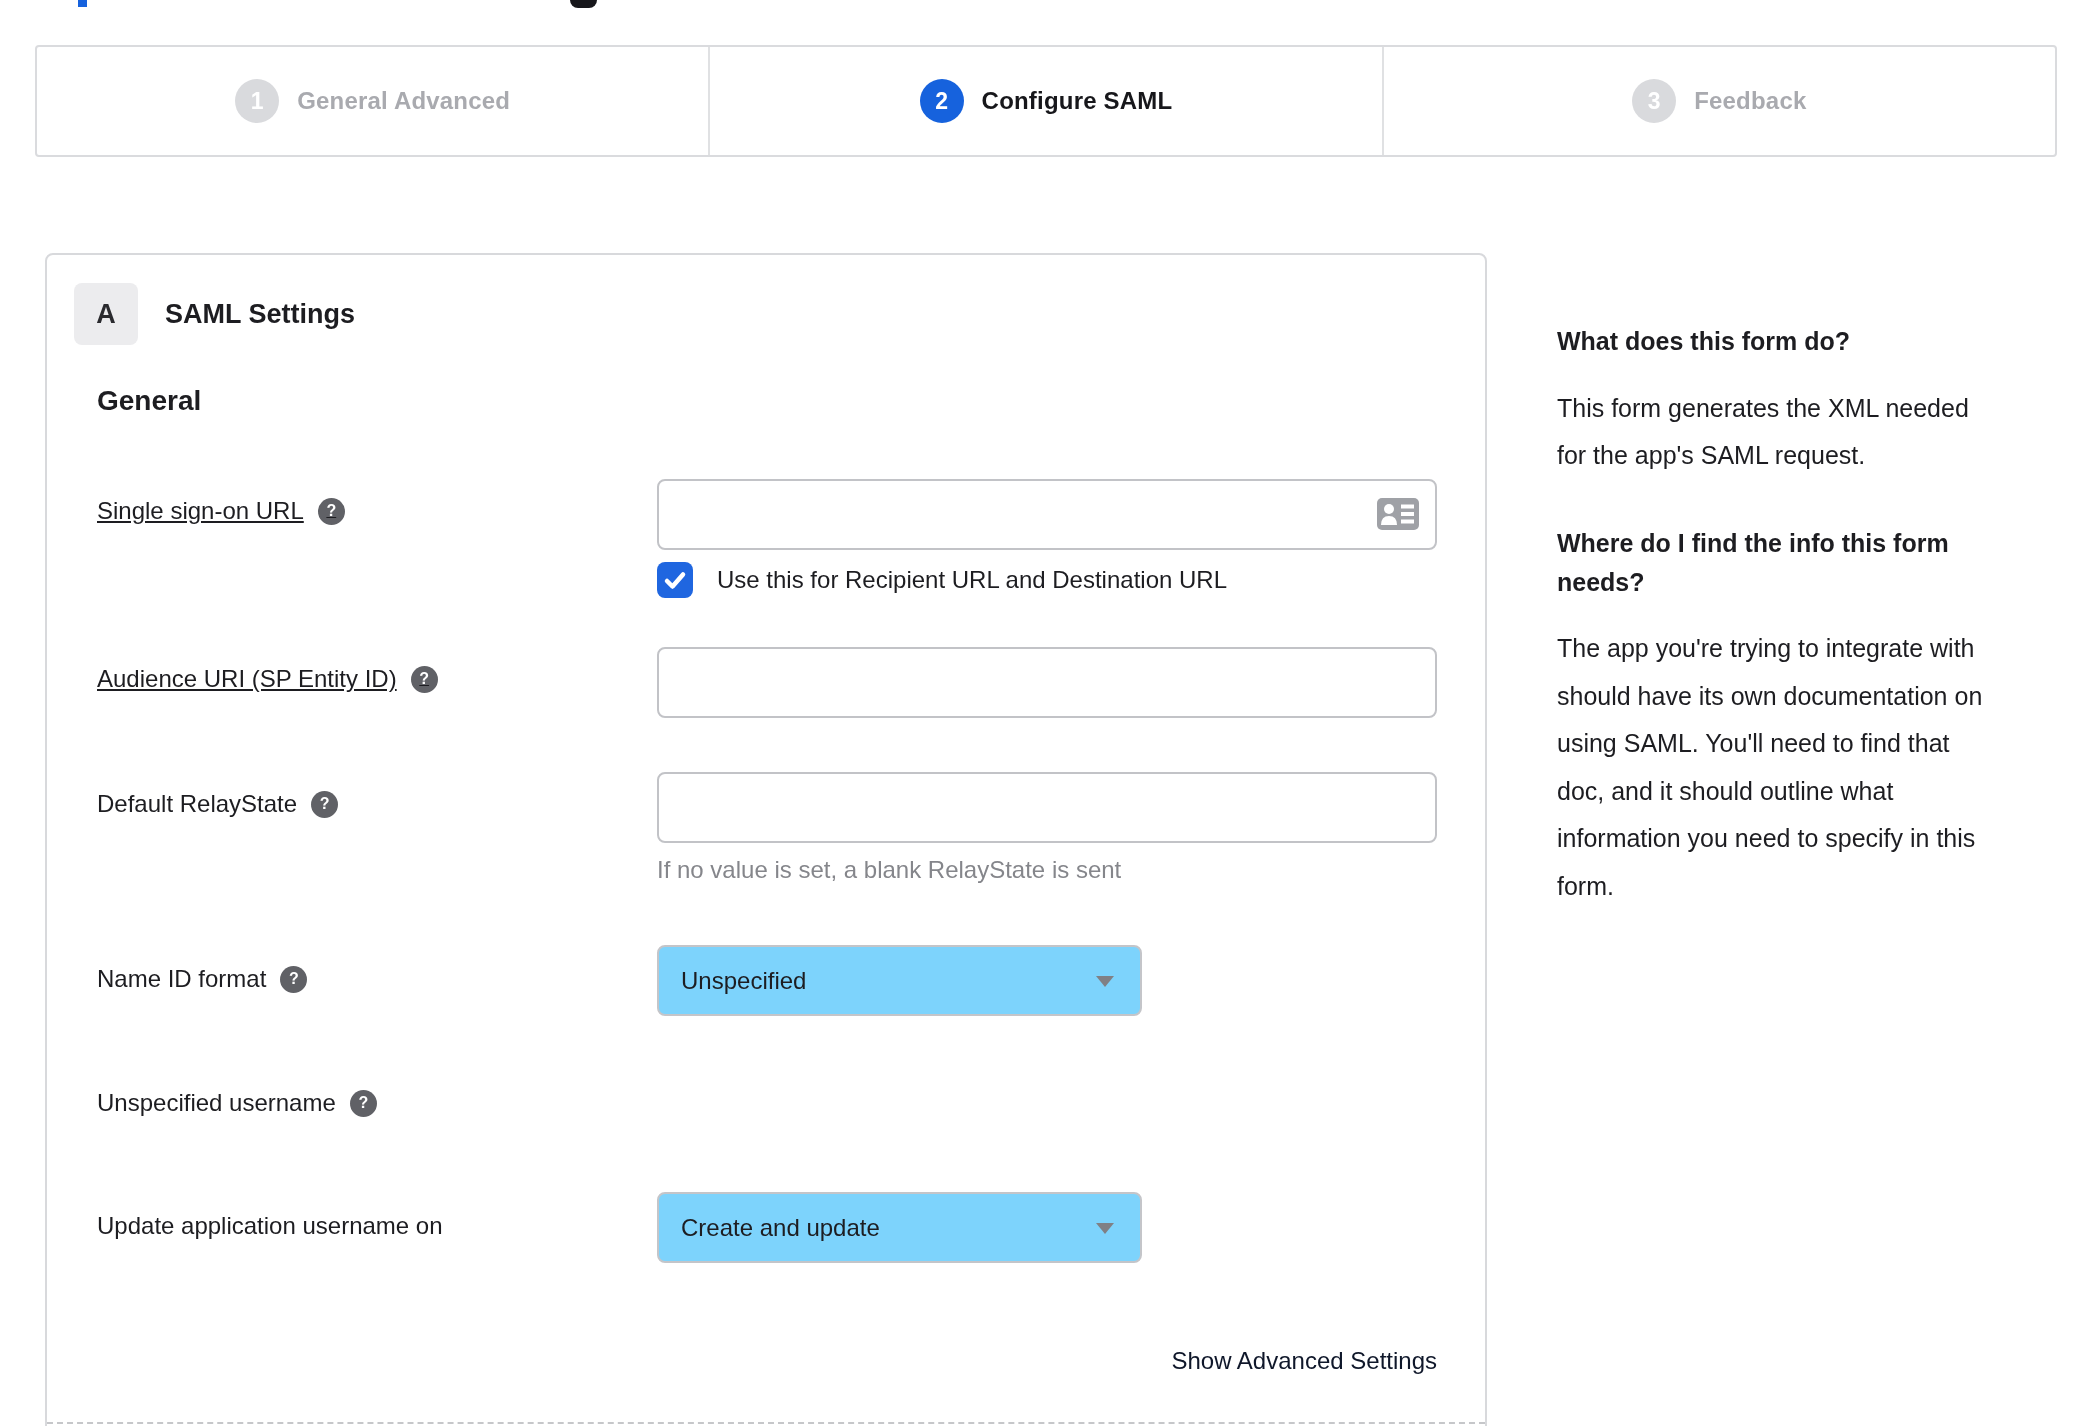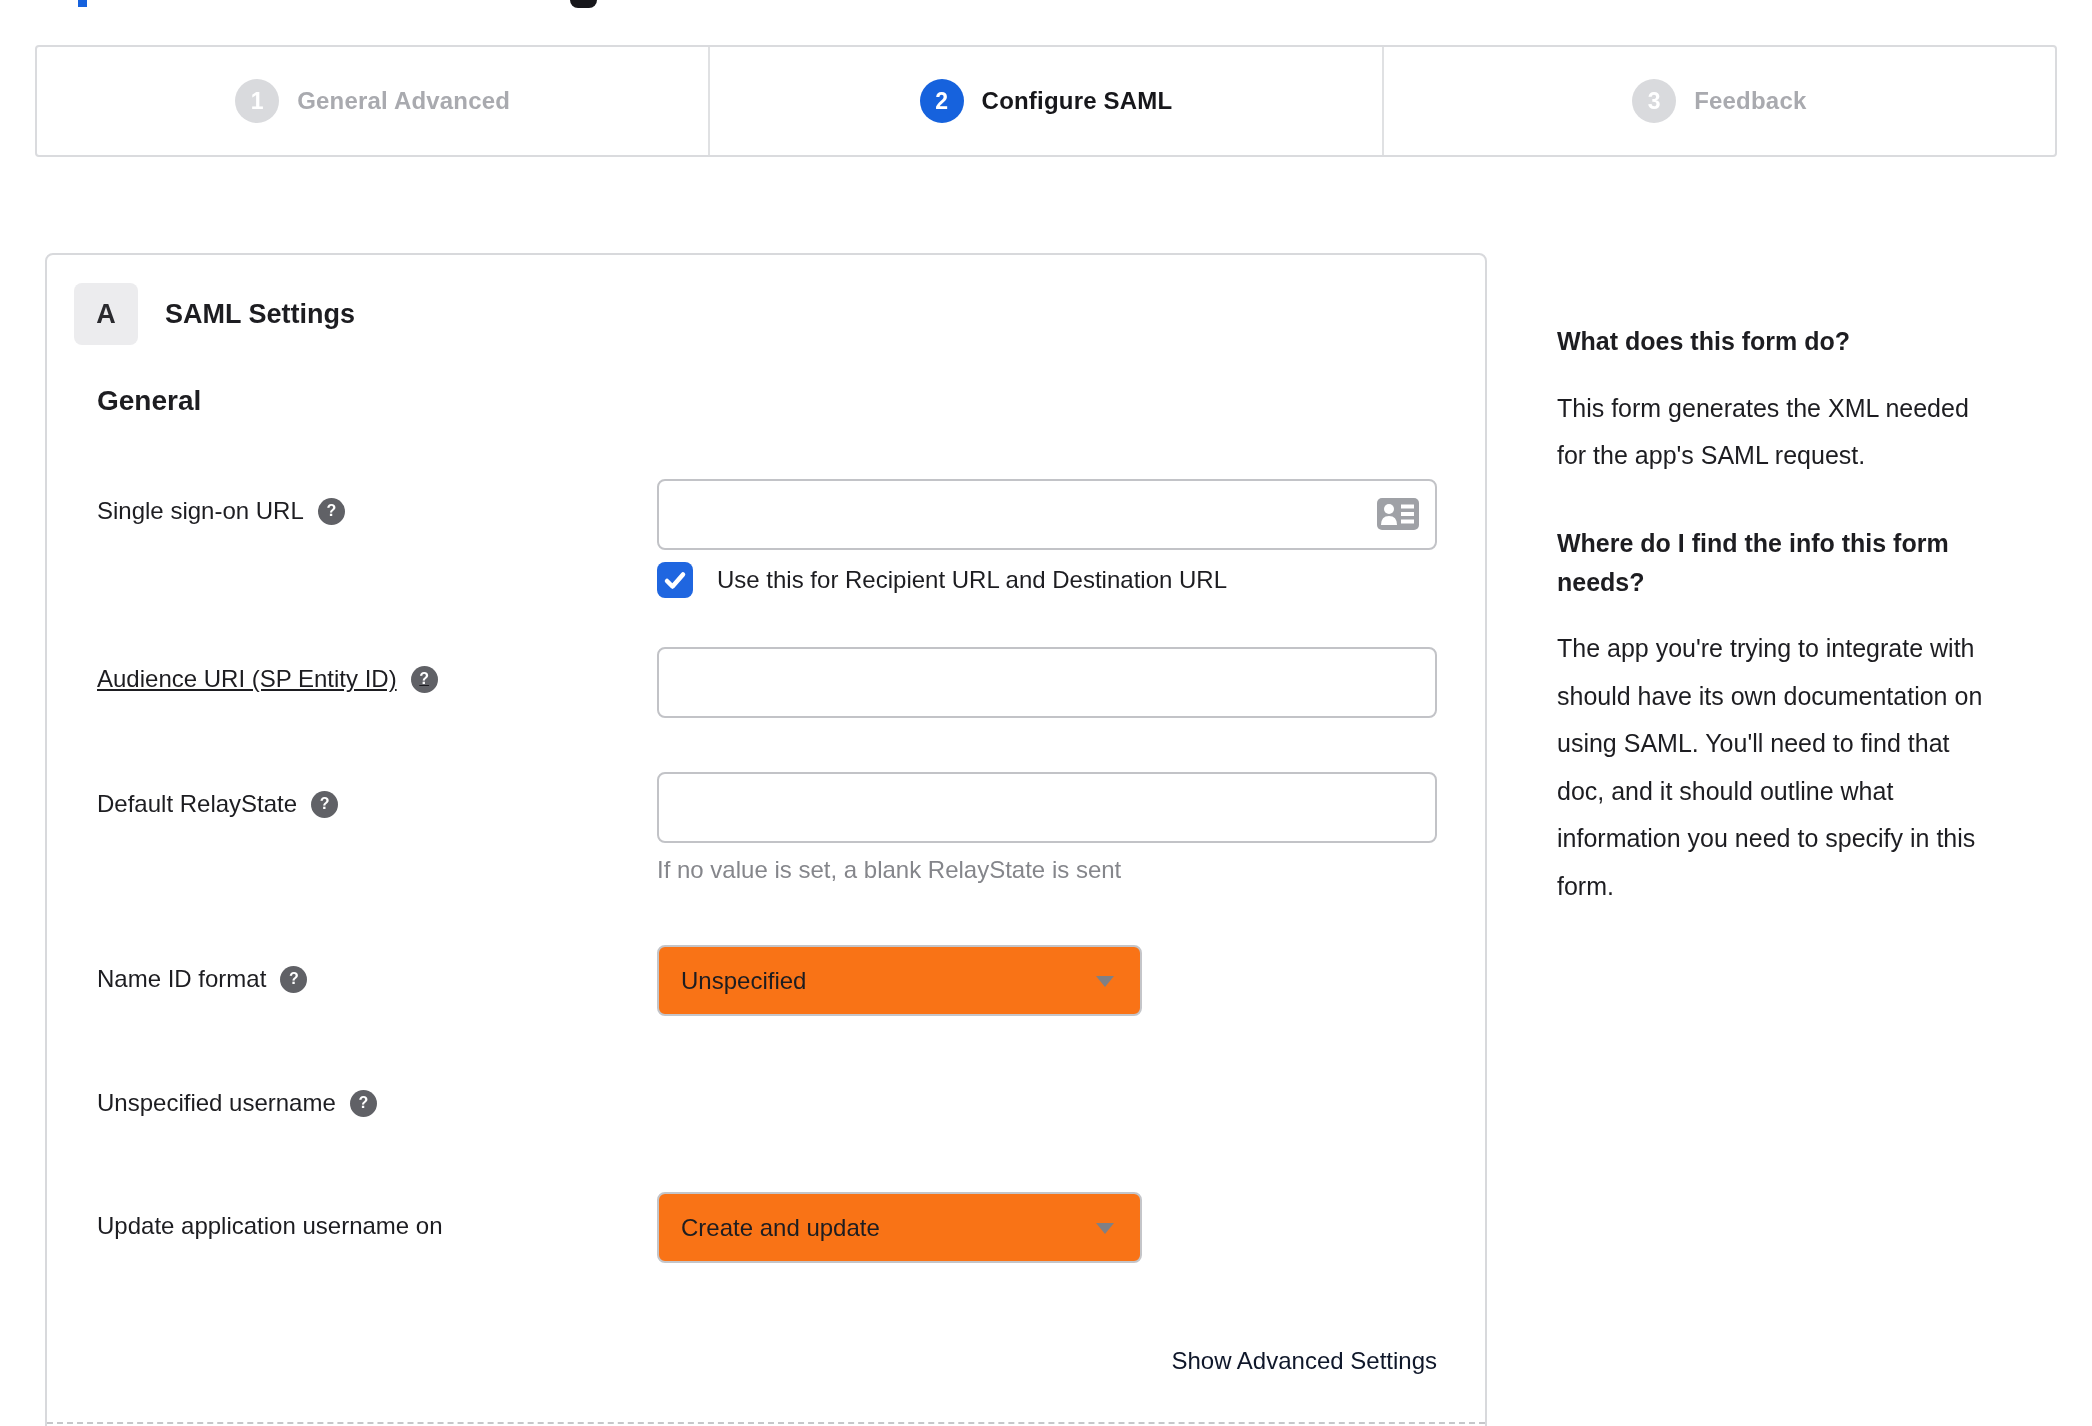--- a/index.html
+++ b/index.html
@@ -71,21 +71,21 @@
   .checkbox {
     width: 36px; height: 36px; background: #1f66e0; border-radius: 8px;
     display: flex; align-items: center; justify-content: center; cursor: pointer; flex: 0 0 auto;
   }
   .checkbox-label { font-size: 24px; }
 
   .hint { position: absolute; left: 610px; top: 601px; font-size: 24px; color: #85868b; }
 
   .select {
     position: absolute; left: 610px; width: 485px; height: 71px;
-    border: 2px solid #c4c5c9; border-radius: 8px; background: #f97316;
+    border: 2px solid #c4c5c9; border-radius: 8px; background: #7dd3fc;
     display: flex; align-items: center; padding-left: 22px;
     font-size: 24px; cursor: pointer;
   }
   .caret {
     position: absolute; right: 26px; top: 50%; margin-top: -5px;
     width: 0; height: 0;
     border-left: 9px solid transparent; border-right: 9px solid transparent;
     border-top: 11px solid #808085;
   }
 
@@ -122,21 +122,21 @@
     <div class="step-label">Feedback</div>
   </div>
 </div>
 
 <div class="panel">
 
   <div class="badge-a">A</div>
   <div class="panel-title">SAML Settings</div>
   <div class="group-heading">General</div>
 
-  <div class="flabel" style="top:242px;">
+  <div class="flabel" style="top:242px;text-decoration:underline;">
     <span>Single sign-on URL</span>
     <span class="help-icon">?</span>
   </div>
   <div class="field-wrap" style="top:224px;">
     <input class="text-input" type="text" value="" style="">
     <svg class="card-icon" viewBox="0 0 42 32">
       <rect x="0" y="0" width="42" height="32" rx="5" fill="#9fa1a6"></rect>
       <circle cx="12" cy="11" r="5" fill="#ffffff"></circle>
       <path d="M4 27 q0 -9 8 -9 q8 0 8 9 z" fill="#ffffff"></path>
       <rect x="24" y="6.5" width="13" height="4" fill="#ffffff"></rect>

